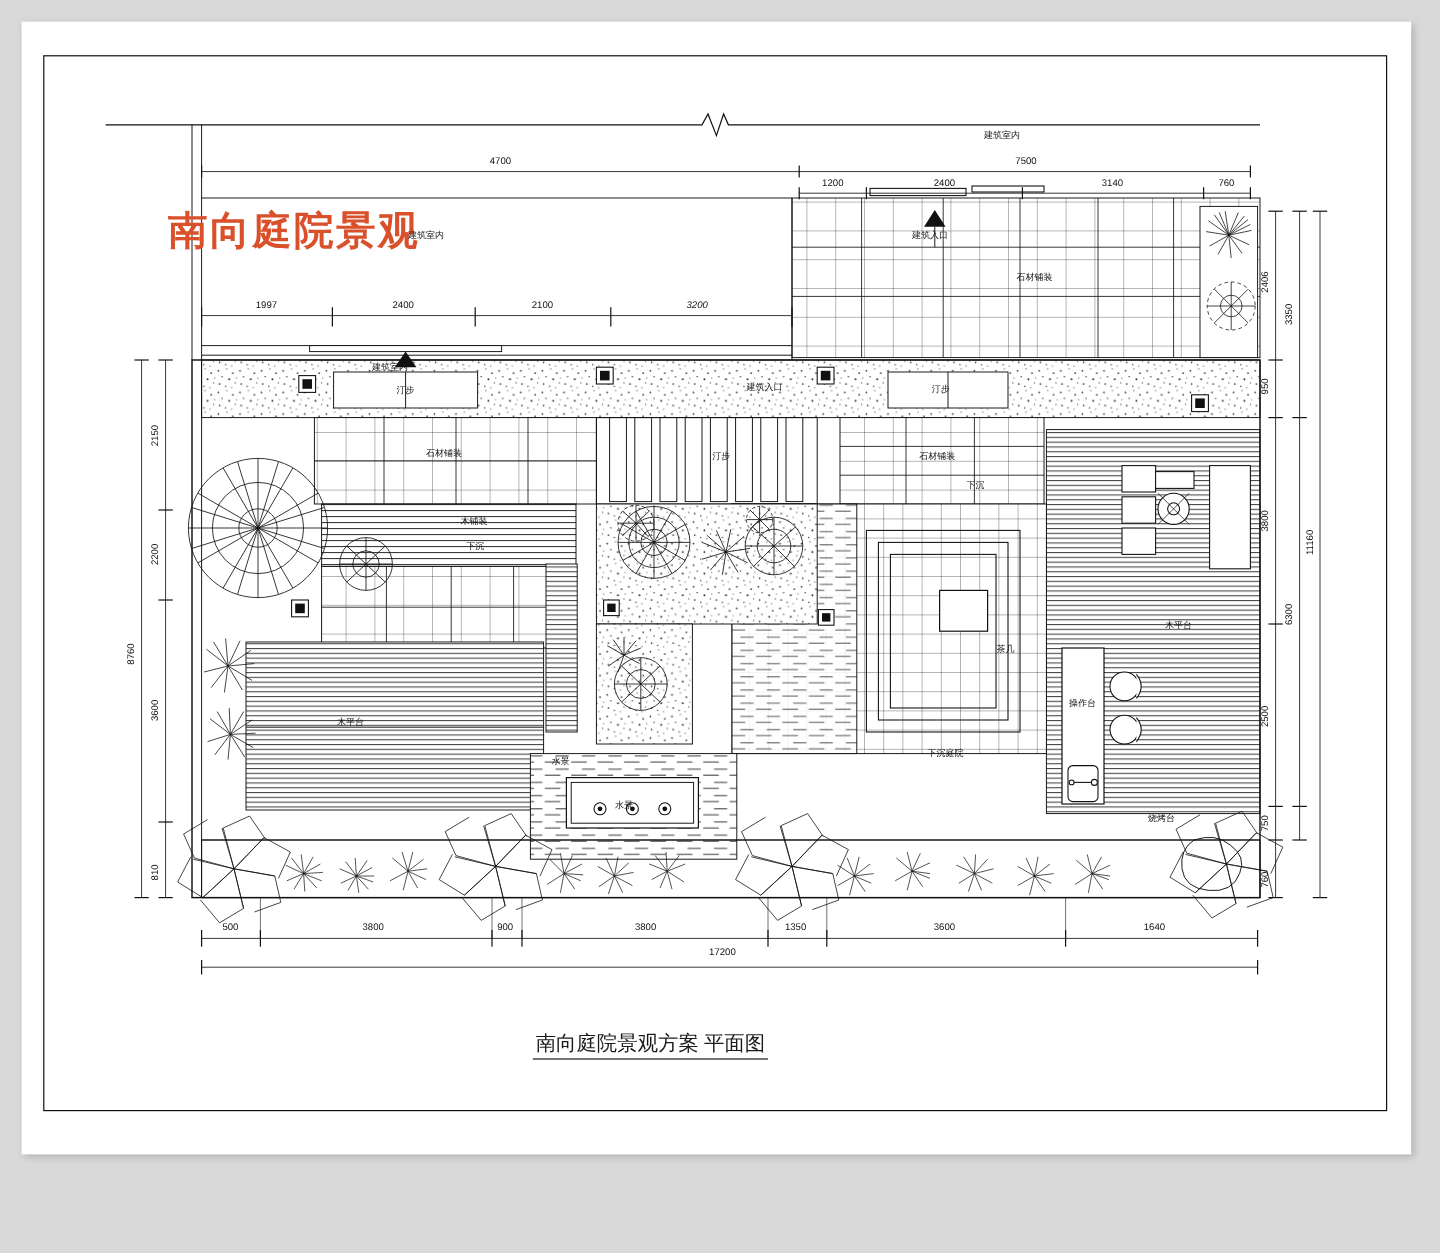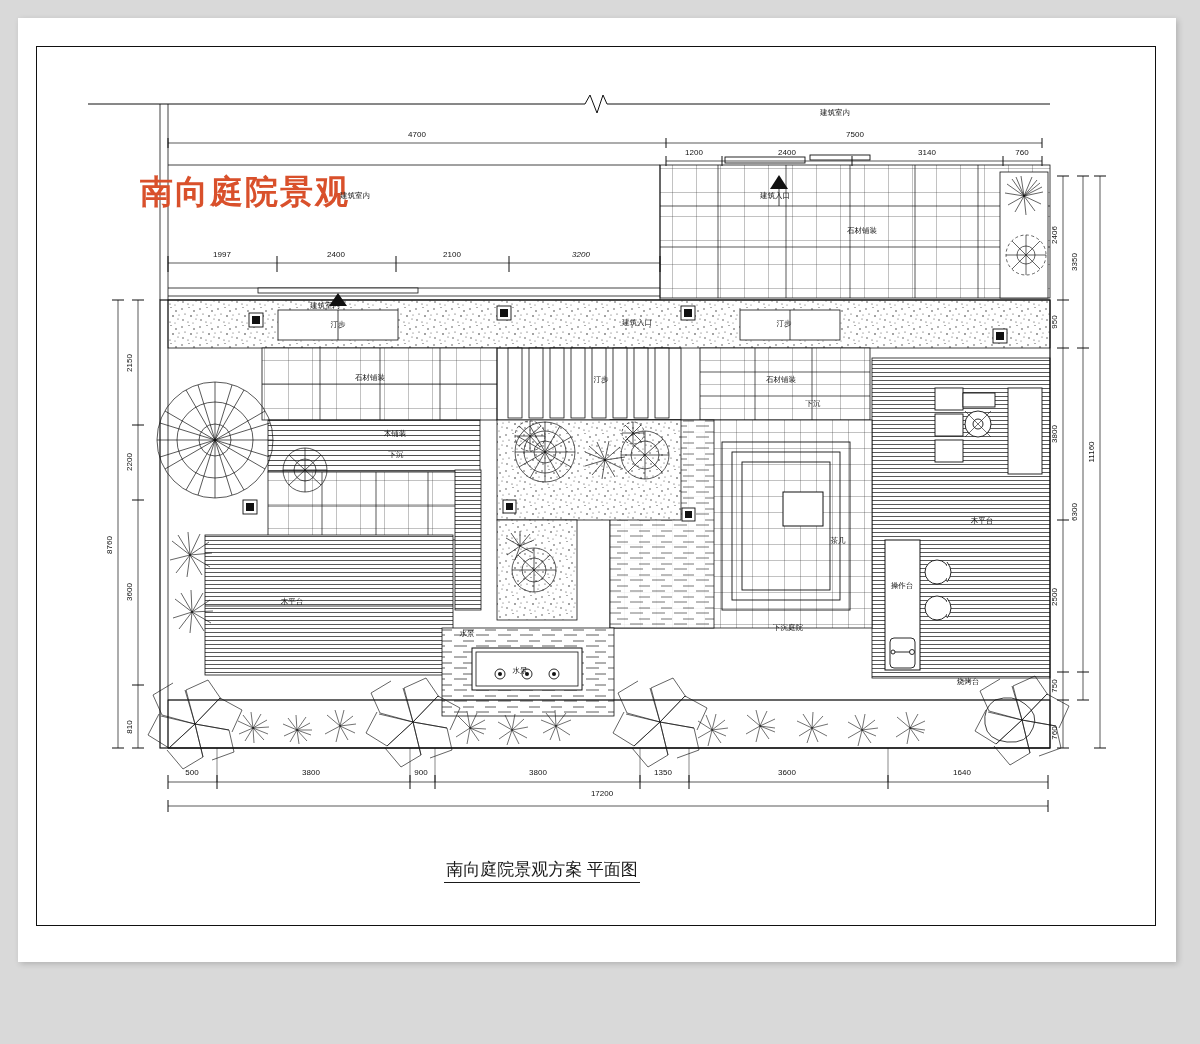--- a/index.html
+++ b/index.html
@@ -54,21 +54,21 @@
   }
 
   
   #caption {
     position: absolute;
     left: 0; top: 858px;
     width: 1084px;
     text-align: center;
     font-size: 17px;
     color: #1a1a1a;
-    font-family: Liberation Sans, sans-serif;
+    font-family: Liberation Serif, serif;
   }
   #caption span {
     border-bottom: 1.3px solid #1a1a1a;
     padding: 0 2px 3px 2px;
   }
 
   
   .lbl {
     position: absolute;
     font-size: 7px;

